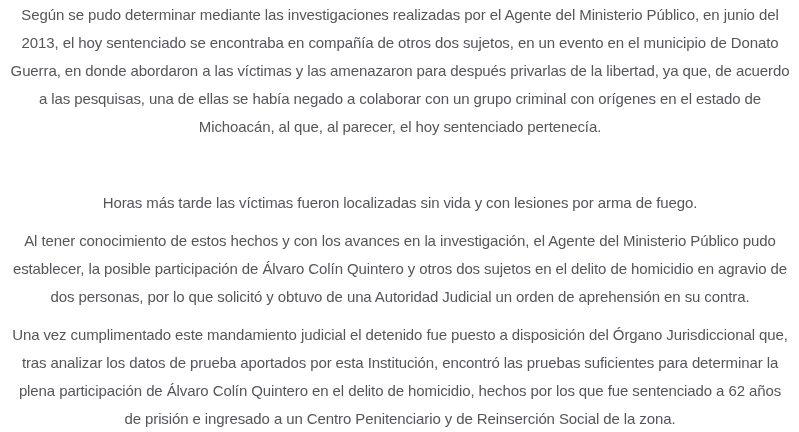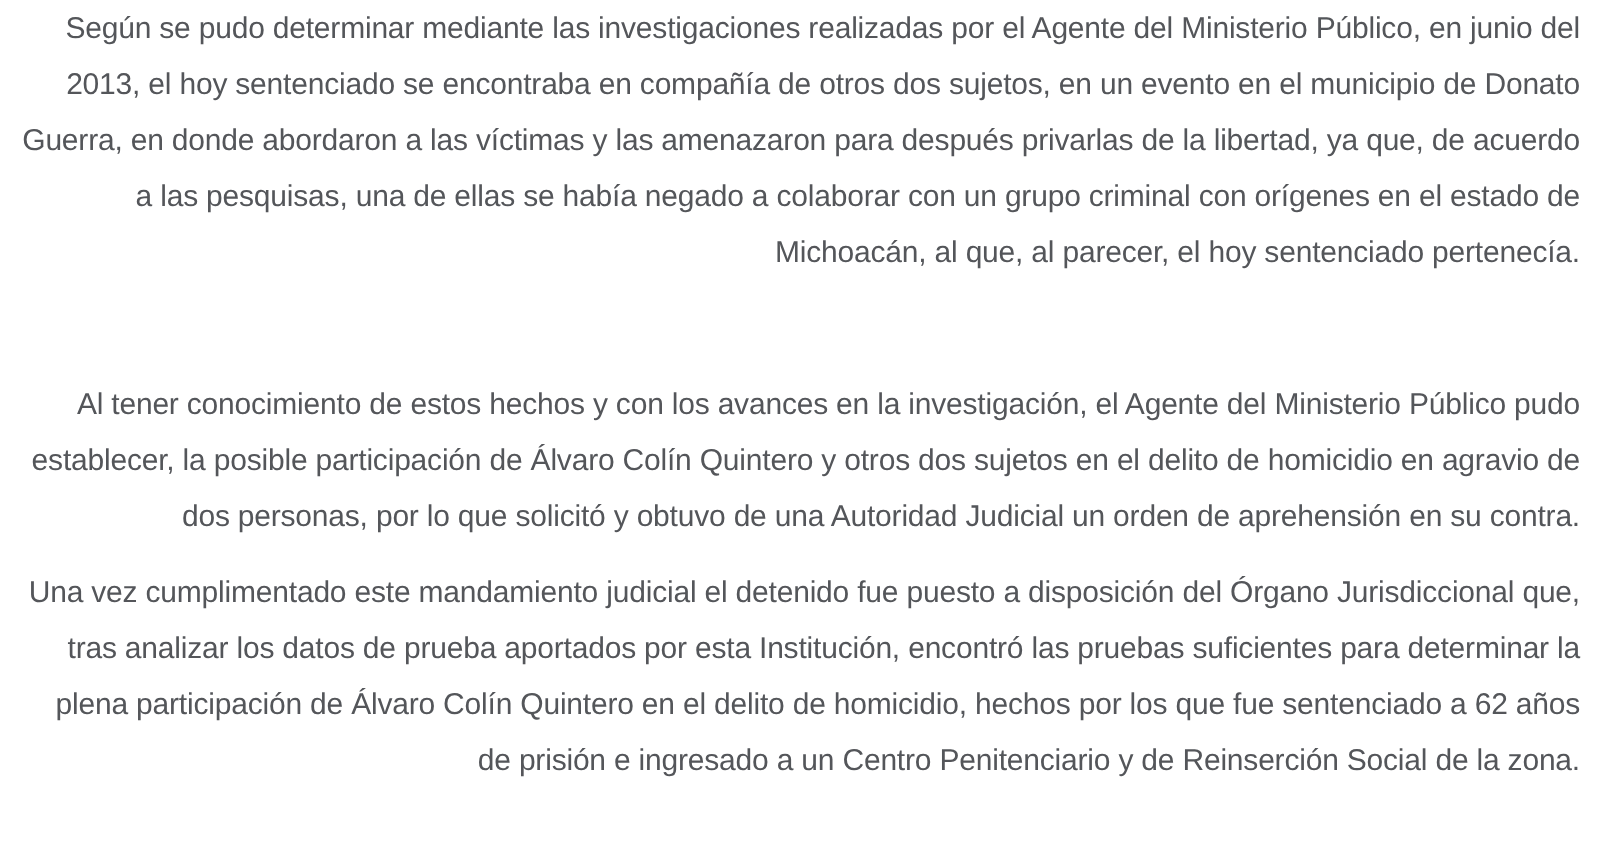--- a/index.html
+++ b/index.html
@@ -19,30 +19,31 @@
     padding: 1px 9px 0 10px;
     font-family: "Liberation Sans", "DejaVu Sans", sans-serif;
     font-size: 15px;
     letter-spacing: -0.1px;
     line-height: 28px;
     color: #54565a;
     -webkit-font-smoothing: antialiased;
   }
   .doc p {
     margin: 0 0 10px 0;
-    text-align: right;
+    text-align: center;
   }
   .doc .para-spacer {
     height: 28px;
     margin-bottom: 10px;
   }
 </style>
 </head>
 <body>
 
 <div class="page">
   <div class="doc">
     <p>Según se pudo determinar mediante las investigaciones realizadas por el Agente del Ministerio Público, en junio del 2013, el hoy sentenciado se encontraba en compañía de otros dos sujetos, en un evento en el municipio de Donato Guerra, en donde abordaron a las víctimas y las amenazaron para después privarlas de la libertad, ya que, de acuerdo a las pesquisas, una de ellas se había negado a colaborar con un grupo criminal con orígenes en el estado de Michoacán, al que, al parecer, el hoy sentenciado pertenecía.</p>
     <div class="para-spacer"></div>
+    <p>Horas más tarde las víctimas fueron localizadas sin vida y con lesiones por arma de fuego.</p>
     <p>Al tener conocimiento de estos hechos y con los avances en la investigación, el Agente del Ministerio Público pudo establecer, la posible participación de Álvaro Colín Quintero y otros dos sujetos en el delito de homicidio en agravio de dos personas, por lo que solicitó y obtuvo de una Autoridad Judicial un orden de aprehensión en su contra.</p>
     <p>Una vez cumplimentado este mandamiento judicial el detenido fue puesto a disposición del Órgano Jurisdiccional que, tras analizar los datos de prueba aportados por esta Institución, encontró las pruebas suficientes para determinar la plena participación de Álvaro Colín Quintero en el delito de homicidio, hechos por los que fue sentenciado a 62 años de prisión e ingresado a un Centro Penitenciario y de Reinserción Social de la zona.</p>
   </div>
 </div>
 
 </body></html>

